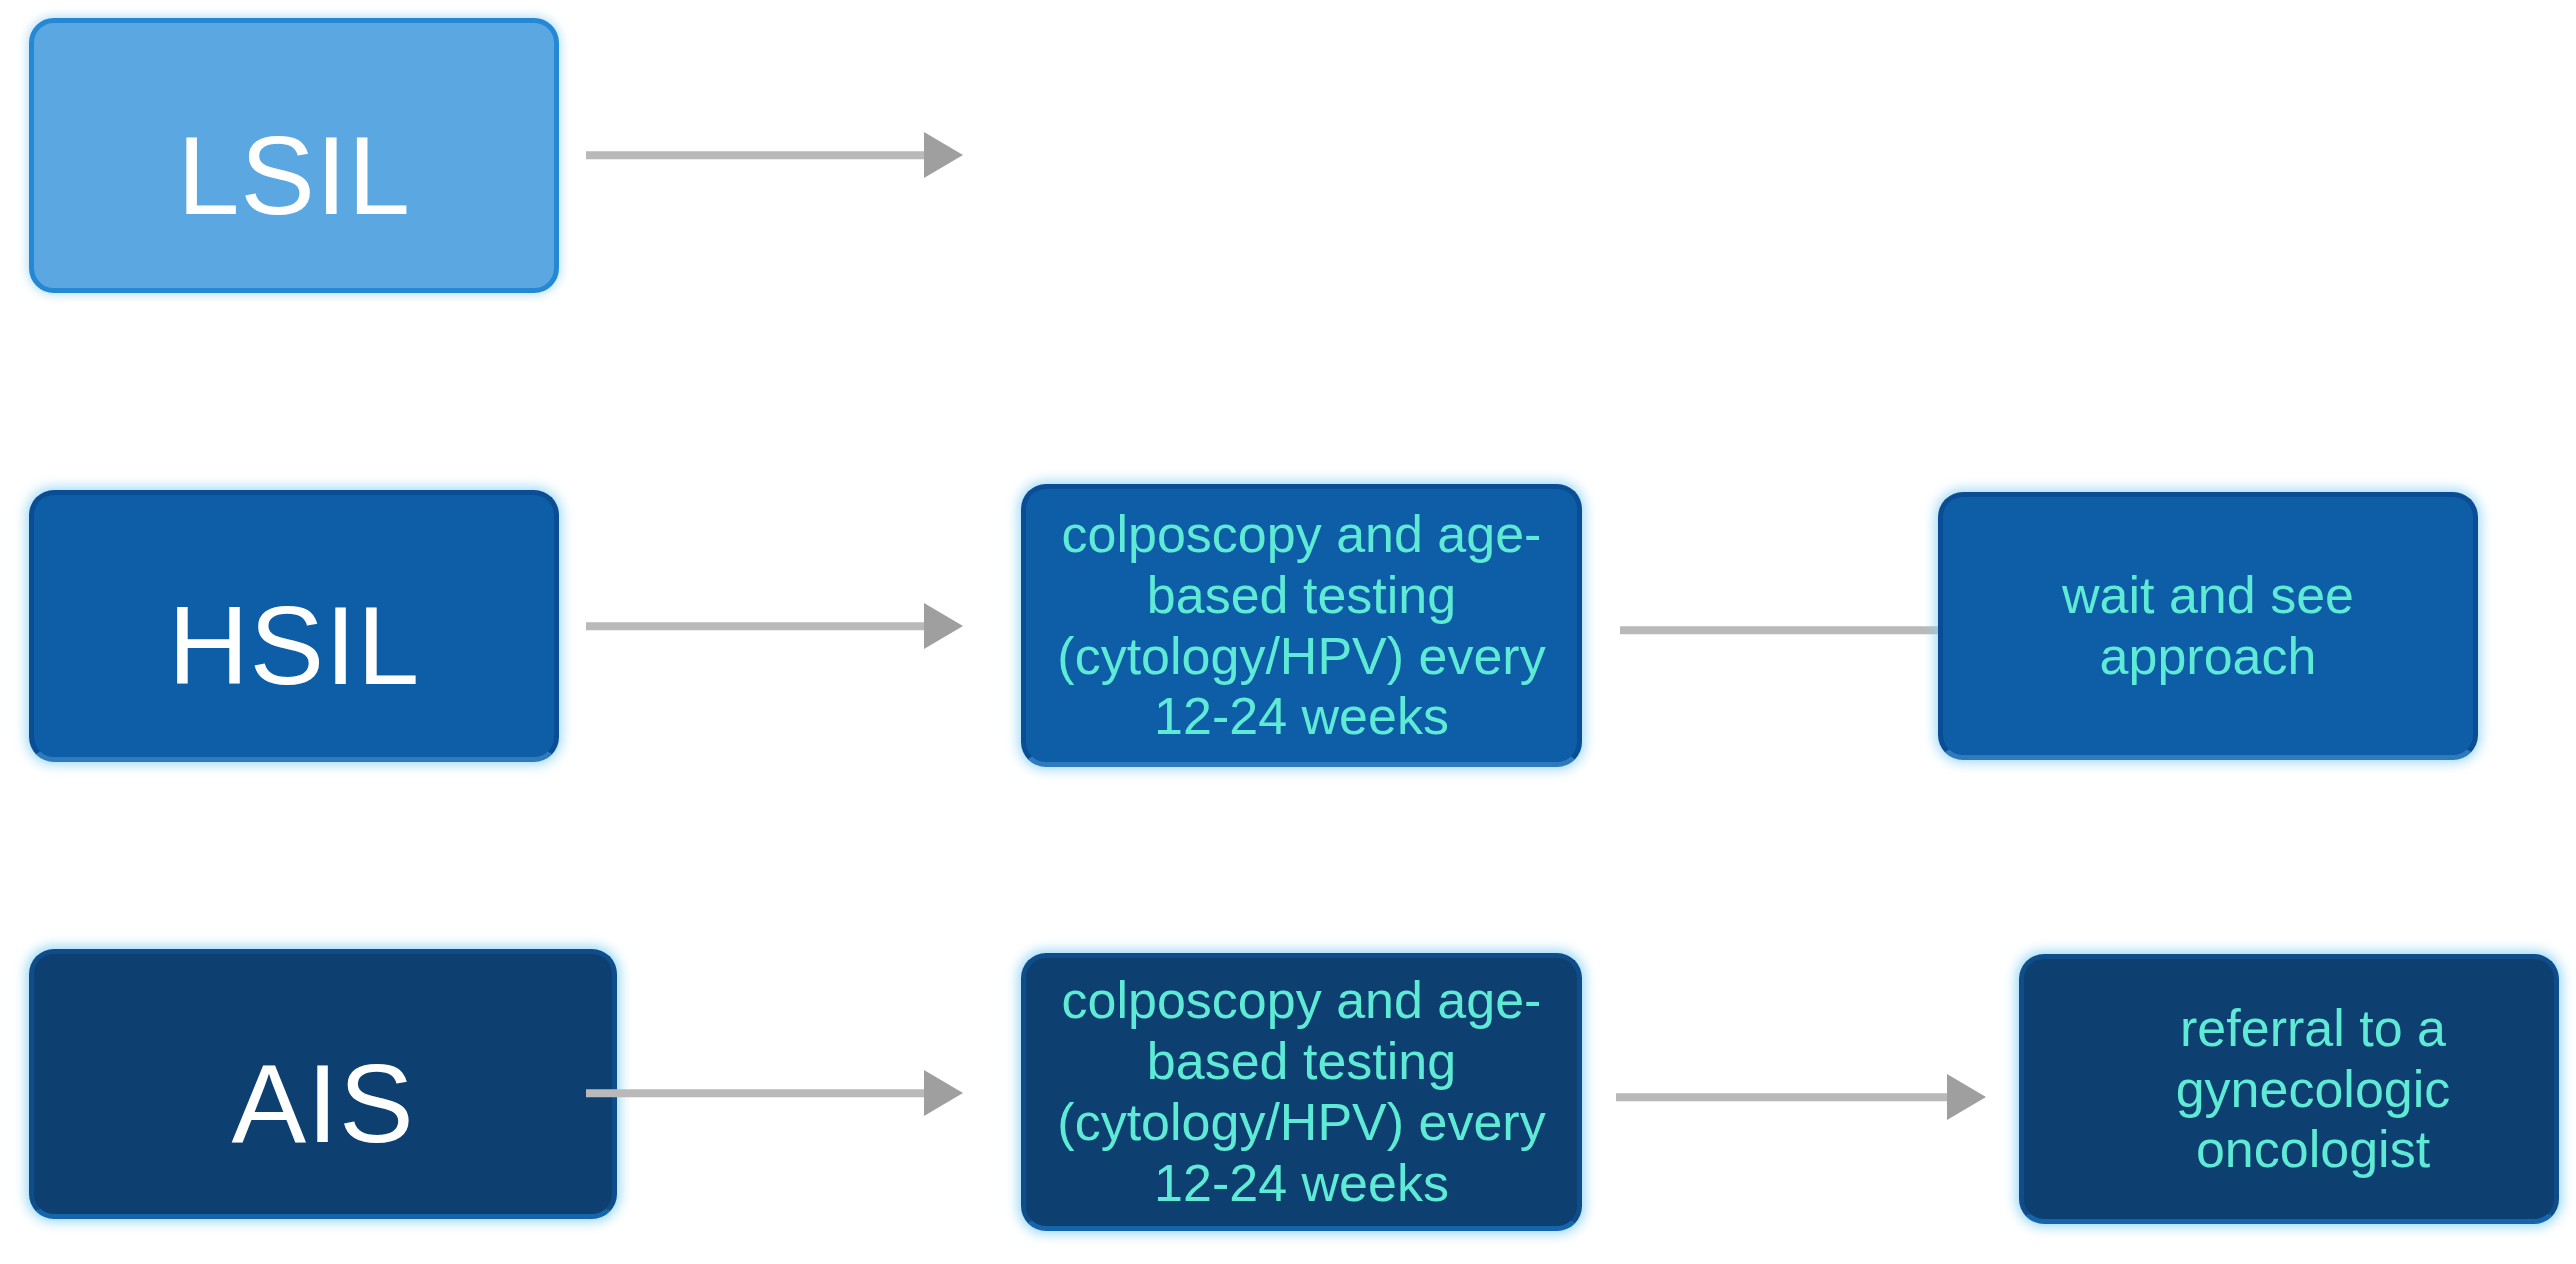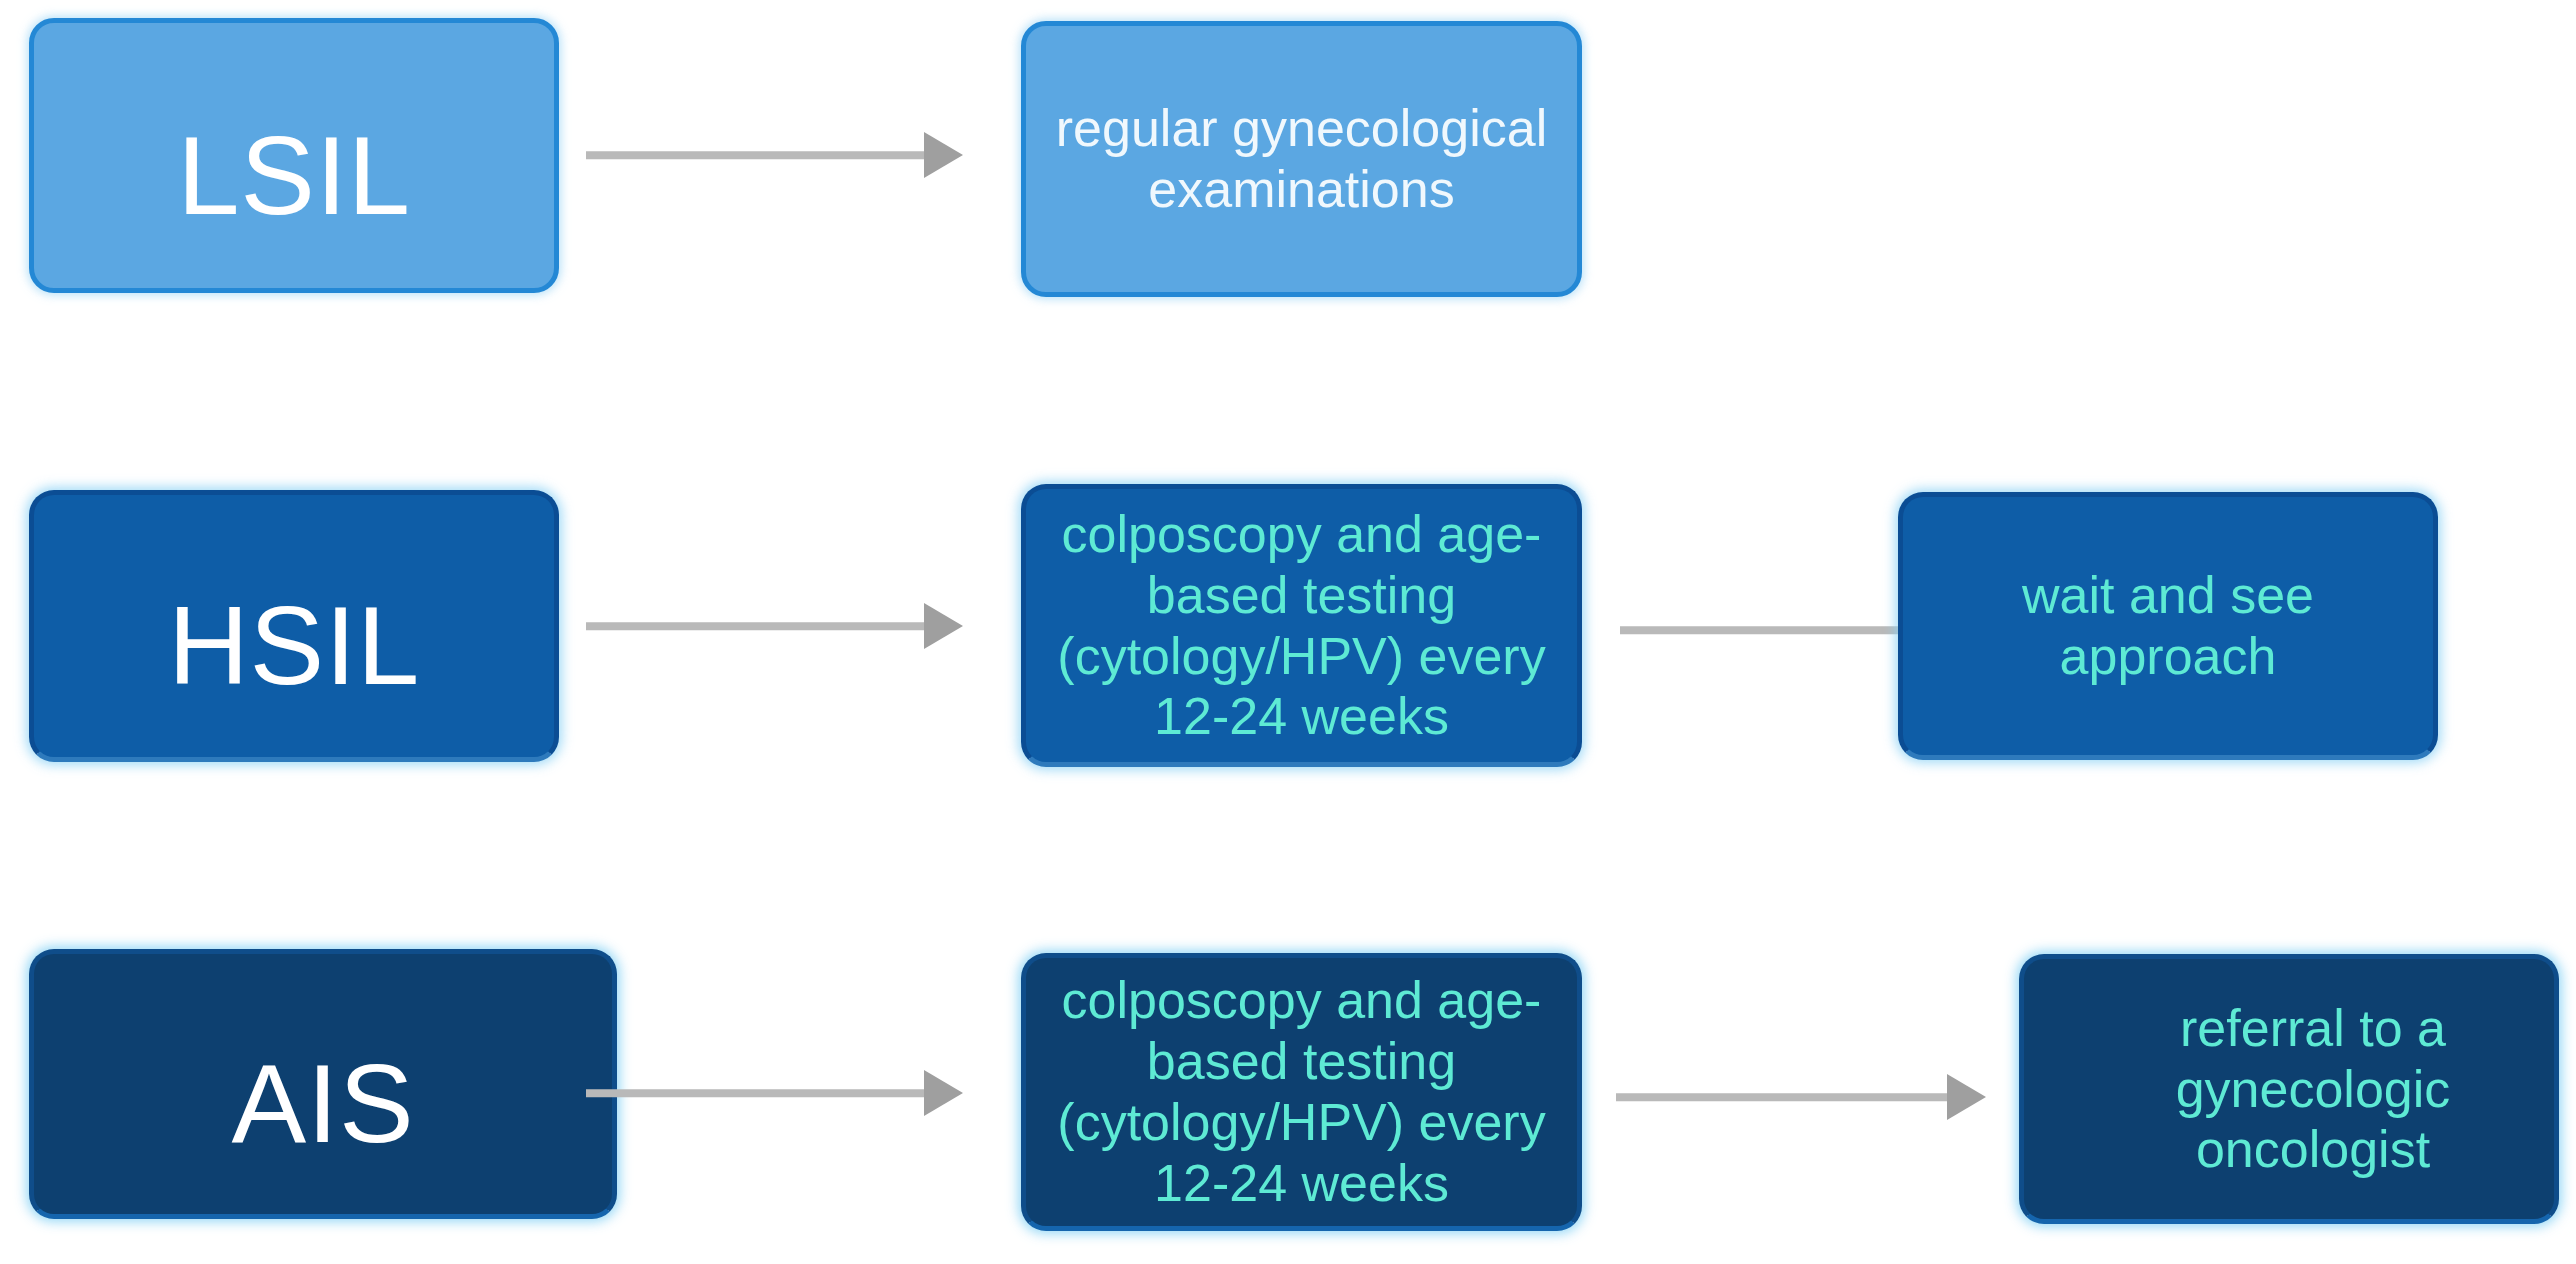--- a/index.html
+++ b/index.html
@@ -81,21 +81,21 @@
     height: 0;
     border-left: 39px solid #9f9f9f;
     border-top: 23.4px solid transparent;
     border-bottom: 23.4px solid transparent;
   }
   
   #box-lsil        { left: 29px;   top: 18.4px;   width: 530px; height: 275px; }
   #box-lsil-fu     { left: 1021px; top: 21px;   width: 561px; height: 276px; }
   #box-hsil        { left: 29px;   top: 490px;  width: 530px; height: 272px; }
   #box-hsil-fu     { left: 1021px; top: 484px;  width: 561px; height: 283px; }
-  #box-hsil-out    { left: 1898px; top: 492px;  width: 540px; height: 268px; }
+  #box-hsil-out    { left: 1938px; top: 492px;  width: 540px; height: 268px; }
   #box-ais         { left: 29px;   top: 949px; width: 588px; height: 270px; }
   #box-ais-fu      { left: 1021px; top: 953px; width: 561px; height: 278px; }
   #box-ais-out     { left: 2019px; top: 954px; width: 540px; height: 270px; padding-left: 48px; }
 
   #arrow-r1  { left: 586px;  top: 130px;  width: 377px; }
   #arrow-r2a { left: 586px;  top: 601px;  width: 377px; }
   #arrow-r2b { left: 1620px; top: 605px;  width: 366px; }
   #arrow-r3a { left: 586px;  top: 1068px; width: 377px; }
   #arrow-r3b { left: 1616px; top: 1072px; width: 370px; }
 </style>
@@ -106,23 +106,20 @@
 
   <div class="box level-light" id="box-lsil">
     <span class="category-label">LSIL</span>
   </div>
 
   <div class="arrow" id="arrow-r1">
     <span class="shaft"></span>
     <span class="head"></span>
   </div>
 
-  <div class="box level-light" id="box-lsil-fu">
-    <span class="step-text bright">regular gynecological examinations</span>
-  </div>
 
   <div class="box level-medium" id="box-hsil">
     <span class="category-label">HSIL</span>
   </div>
 
   <div class="arrow" id="arrow-r2a">
     <span class="shaft"></span>
     <span class="head"></span>
   </div>
 

